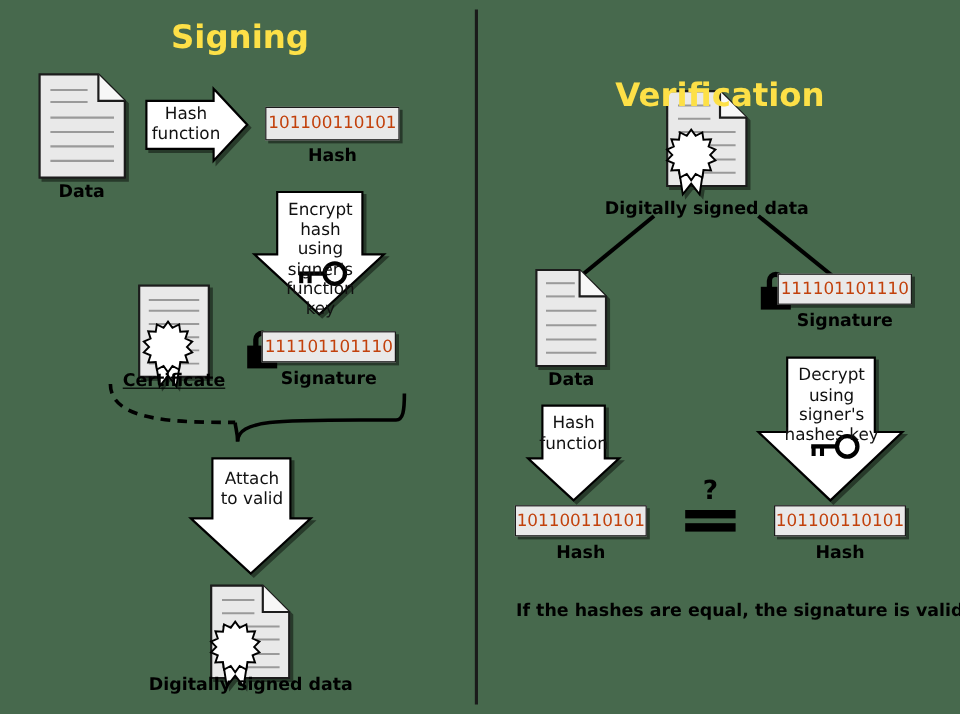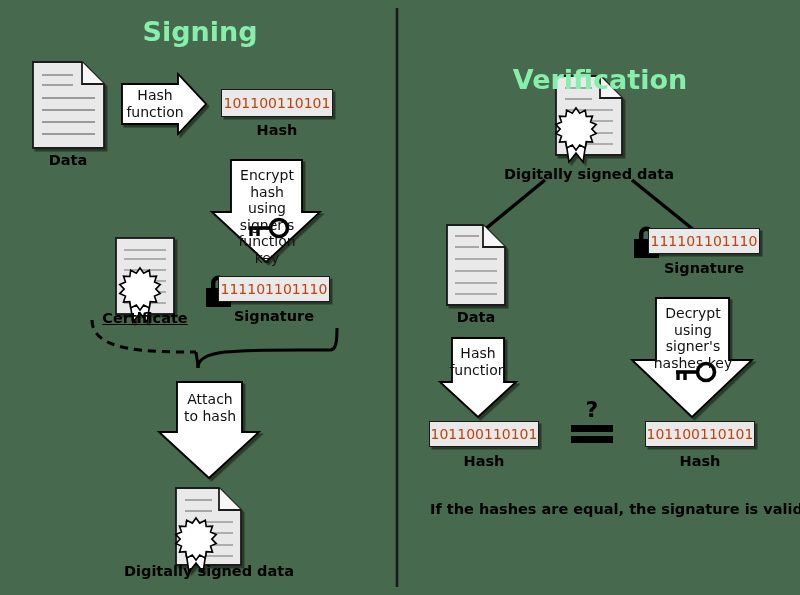--- a/index.html
+++ b/index.html
@@ -20,21 +20,21 @@
     left: 0;
     top: 0;
     width: 800px;
     height: 595px;
   }
   .panel-title {
     position: absolute;
     text-align: center;
     font-size: 27px;
     font-weight: bold;
-    color: #86efac;
+    color: #fde047;
     letter-spacing: 0px;
   }
   .caption {
     position: absolute;
     text-align: center;
     font-size: 14.5px;
     font-weight: bold;
     color: #000;
     white-space: nowrap;
   }
@@ -225,21 +225,21 @@
   <div class="arrow-label" style="left:226px; top:167px; width:82px;">Encrypt hash
 using signer's
 function key</div>
 
   <div class="caption" style="left:95px; top:310px; width:100px;text-decoration:underline;">Certificate</div>
 
   <div class="bitbox" style="left:218px; top:276px; width:112px; height:26px;">111101101110</div>
   <div class="caption" style="left:224px; top:308px; width:100px;">Signature</div>
 
   <div class="arrow-label" style="left:180px; top:391px; width:60px;">Attach
-to hash</div>
+to valid</div>
 
   <div class="caption" style="left:119px; top:563px; width:180px;">Digitally signed data</div>
 
   <div class="panel-title" style="left:470px; top:16px; width:260px;margin-top:48px;">Verification</div>
 
   <div class="caption" style="left:499px; top:166px; width:180px;">Digitally signed data</div>
 
   <div class="caption" style="left:426px; top:309px; width:100px;">Data</div>
 
   <div class="bitbox" style="left:648px; top:228px; width:112px; height:26px;">111101101110</div>

